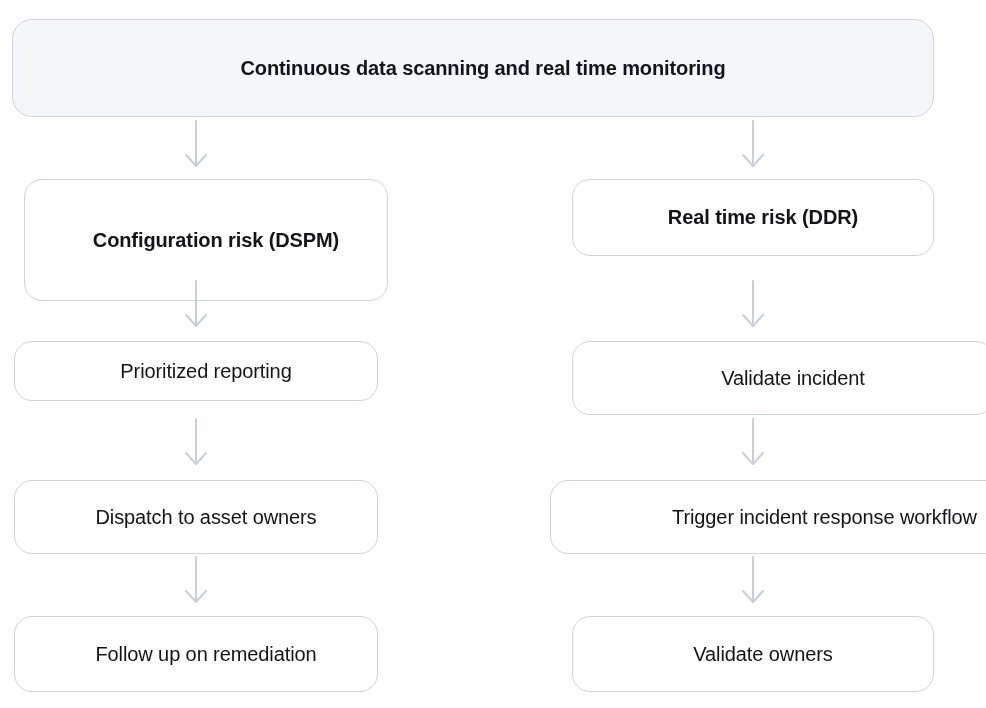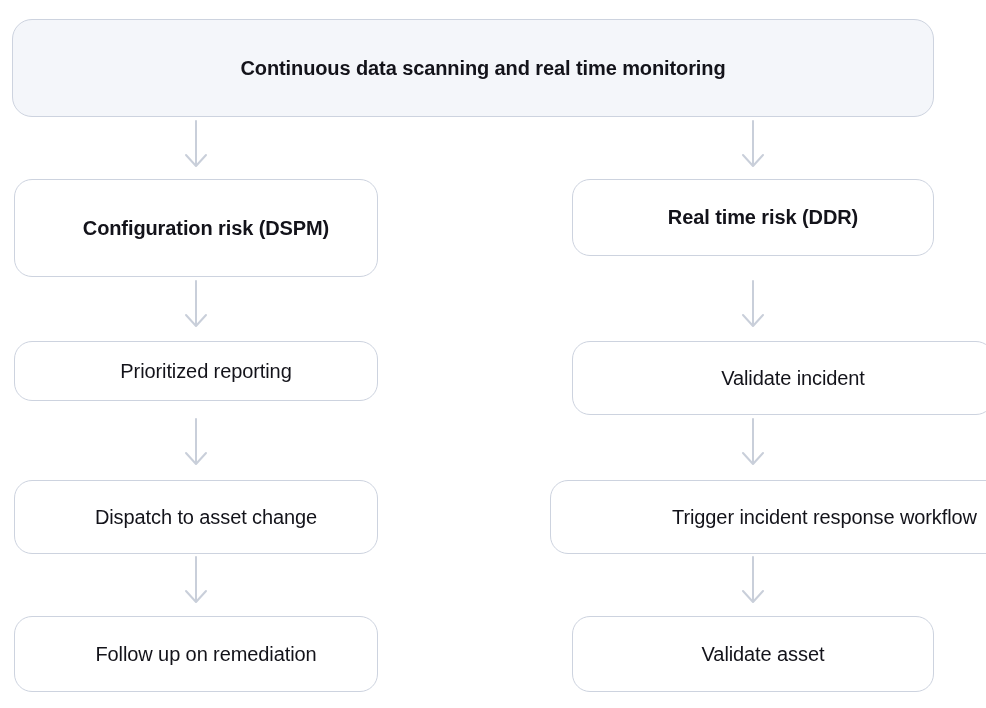--- a/index.html
+++ b/index.html
@@ -31,21 +31,21 @@
     letter-spacing: -0.1px;
     padding-left: 20px;
   }
   .node.bold { font-weight: 700; }
   .node.top {
     left: 12px; top: 19px;
     width: 922px; height: 98px;
     background: #f4f6fa;
     border-radius: 20px;
   }
-  .node.header-left  { left: 14px;  top: 179px; width: 364px; height: 98px; }
+  .node.header-left  { left: 24px;  top: 179px; width: 364px; height: 122px; }
   .node.header-right { left: 572px; top: 179px; width: 362px; height: 77px; }
   .node.l-step1 { left: 14px;  top: 341px; width: 364px; height: 60px; }
   .node.r-step1 { left: 572px; top: 341px; width: 422px; height: 74px; }
   .node.l-step2 { left: 14px;  top: 480px; width: 364px; height: 74px; }
   .node.r-step2 { left: 550px; top: 480px; width: 529px; height: 74px; }
   .node.l-step3 { left: 14px;  top: 616px; width: 364px; height: 76px; }
   .node.r-step3 { left: 572px; top: 616px; width: 362px; height: 76px; }
 
   .arrow {
     position: absolute;
@@ -111,37 +111,37 @@
         <path d="M13 1 V45 M3 35 L13 46 L23 35" stroke="#c9cfda" stroke-width="2" stroke-linecap="round" stroke-linejoin="round"></path>
       </svg>
   </div>
   <div class="arrow a-rx a-row3">
     <svg viewBox="0 0 26 48" fill="none">
         <path d="M13 1 V45 M3 35 L13 46 L23 35" stroke="#c9cfda" stroke-width="2" stroke-linecap="round" stroke-linejoin="round"></path>
       </svg>
   </div>
 
   <div class="node l-step2">
-    <span>Dispatch to asset change</span>
+    <span>Dispatch to asset owners</span>
   </div>
   <div class="node r-step2">
     <span>Trigger incident response workflow</span>
   </div>
 
   <div class="arrow a-lx a-row4">
     <svg viewBox="0 0 26 48" fill="none">
         <path d="M13 1 V45 M3 35 L13 46 L23 35" stroke="#c9cfda" stroke-width="2" stroke-linecap="round" stroke-linejoin="round"></path>
       </svg>
   </div>
   <div class="arrow a-rx a-row4">
     <svg viewBox="0 0 26 48" fill="none">
         <path d="M13 1 V45 M3 35 L13 46 L23 35" stroke="#c9cfda" stroke-width="2" stroke-linecap="round" stroke-linejoin="round"></path>
       </svg>
   </div>
 
   <div class="node l-step3">
     <span>Follow up on remediation</span>
   </div>
   <div class="node r-step3">
-    <span>Validate asset</span>
+    <span>Validate owners</span>
   </div>
 
 </div>
 
 </body></html>

